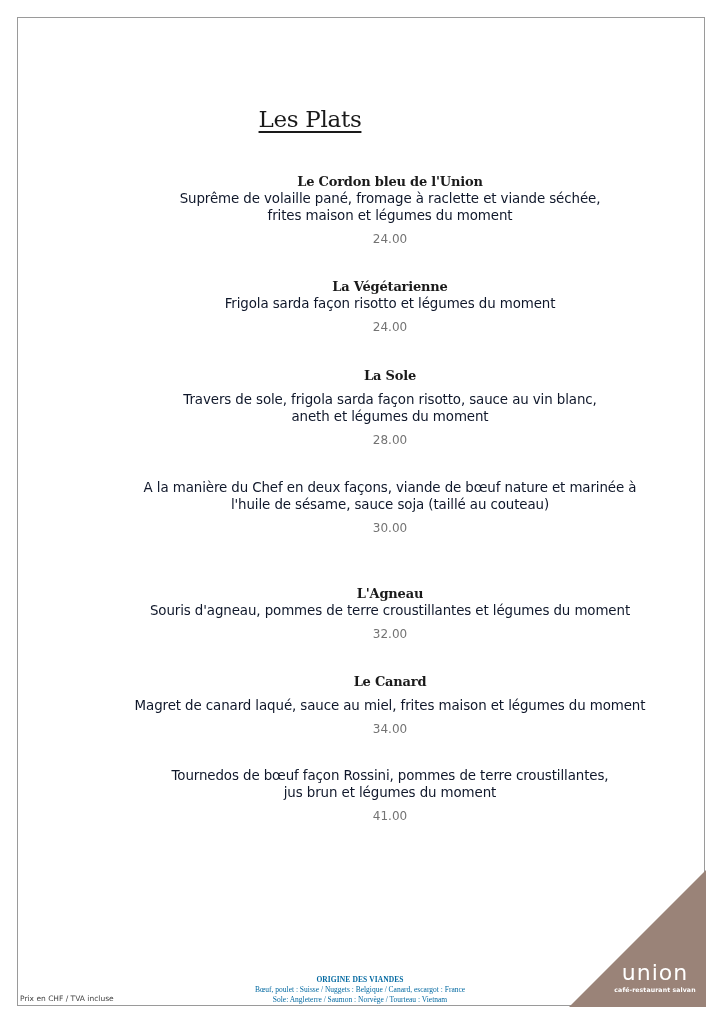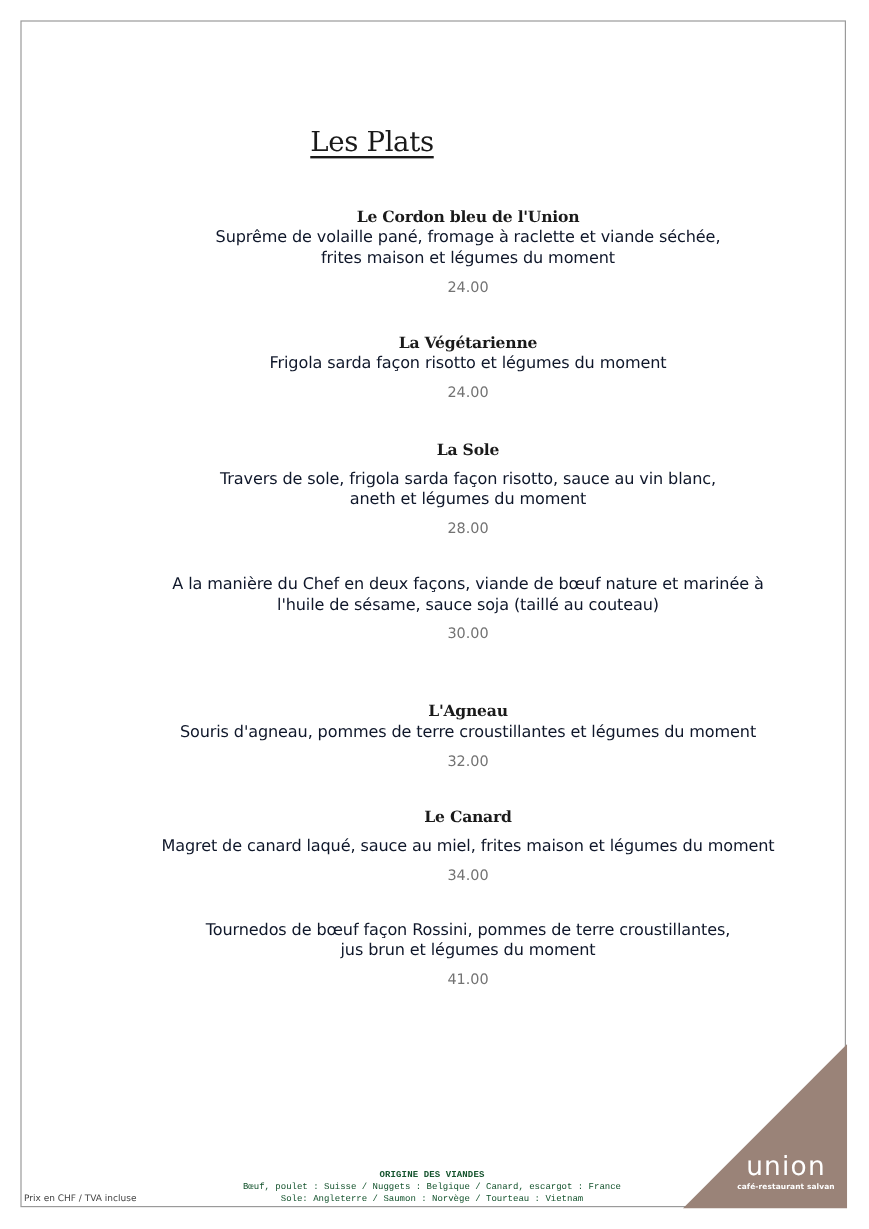--- a/index.html
+++ b/index.html
@@ -71,22 +71,22 @@
     }
     .gap-sm { height: 7px; }
     .gap-md { height: 8px; }
 
     .footer-origin {
       position: absolute;
       left: 150px;
       width: 420px;
       top: 975px;
       text-align: center;
-      color: #14532d;
-      font-family: Liberation Mono, monospace;
+      color: #0369a1;
+      font-family: Liberation Serif, serif;
     }
     .footer-origin .origin-title {
       font-size: 7.5px;
       font-weight: bold;
       line-height: 10px;
       letter-spacing: 0.1px;
     }
     .footer-origin .origin-line {
       font-size: 7.5px;
       line-height: 10px;

